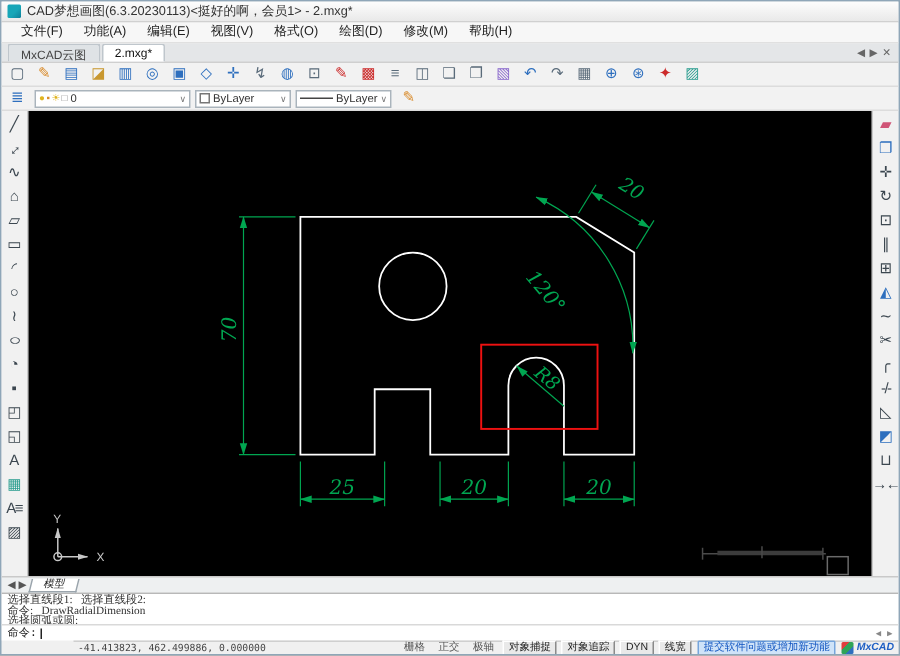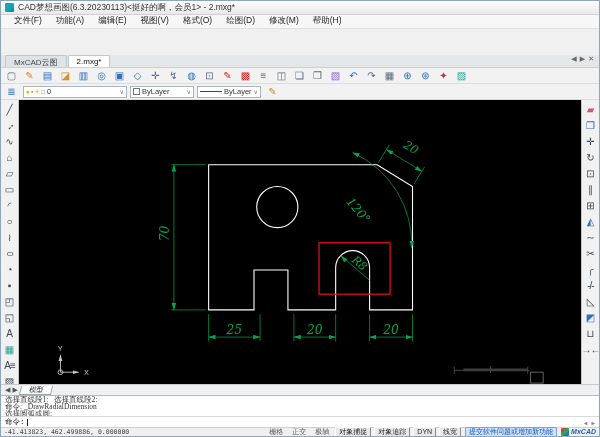--- a/index.html
+++ b/index.html
@@ -9,22 +9,22 @@
   
   .titlebar{height:14px;display:flex;align-items:center;gap:4px;padding:0 4px;
             background:linear-gradient(#fdfdfd,#e9e9e9);border-bottom:1px solid #d0d0d0;flex:0 0 14px;}
   .appicon{width:9px;height:9px;background:linear-gradient(135deg,#17a6b8 55%,#0d7f99);border-radius:1px;flex:0 0 9px;}
   .title{font-size:8.5px;color:#333;white-space:nowrap;overflow:hidden;}
   
   .menubar{height:14px;flex:0 0 14px;display:flex;align-items:flex-start;background:#f7f7f7;
            border-bottom:1px solid #e0e0e0;padding-left:6px;}
   .menu-item{font-size:8.5px;padding:0 7px;color:#222;cursor:default;}
   
-  .tabrow{height:13px;flex:0 0 13px;display:flex;align-items:flex-start;background:#e4e6e8;
-          border-bottom:1px solid #cfcfcf;padding-left:4px;margin-top:26px;}
+  .tabrow{height:13px;flex:0 0 13px;display:flex;align-items:flex-end;background:#e4e6e8;
+          border-bottom:1px solid #cfcfcf;padding-left:4px;}
   .tabs{display:flex;height:12px;}
   .dtab{font-size:8px;padding:1px 8px 0 8px;border:1px solid #bfc6cc;border-bottom:none;
         background:#dfe3e6;color:#444;border-radius:2px 2px 0 0;margin-right:1px;}
   .dtab.active{background:#ffffff;color:#111;font-weight:normal;}
   .tabctrl{margin-left:auto;display:flex;gap:3px;padding:0 5px 2px 0;}
   .tcb{font-size:7px;color:#666;}
   
   .toolbar{display:flex;align-items:center;background:#f2f2f2;border-bottom:1px solid #dcdcdc;padding:0 2px;}
   .t1{height:16px;flex:0 0 16px;gap:1px;}
   .t2{height:16px;flex:0 0 16px;gap:3px;}
@@ -60,21 +60,21 @@
   .cmdhist{height:21px;flex:0 0 21px;background:#fff;border-top:1px solid #b8b8b8;
            font-family:Liberation Serif, serif;font-size:7.5px;line-height:7px;
            padding:0 0 0 4px;overflow:hidden;}
   .cline{white-space:pre;color:#333;}
   .cmdline{height:14px;flex:0 0 10px;background:#fff;border-top:1px solid #d9d9d9;display:flex;
            align-items:center;font-family:"DejaVu Sans Mono",monospace;font-size:7.5px;padding:0 4px;color:#222;}
   .caret{display:inline-block;width:1px;height:7px;background:#222;margin-left:2px;}
   .cmdnav{margin-left:auto;display:flex;gap:4px;color:#888;font-size:6px;}
   
   .statusbar{height:9px;flex:0 0 9px;background:#f0f0f0;border-top:1px solid #cfcfcf;display:flex;
-             align-items:center;font-size:7px;line-height:8px;padding:0 3px;gap:4px;color:#333;}
+             align-items:center;font-size:7px;line-height:8px;padding:0 3px;gap:4px;color:#333;margin-left:48px;}
   .coords{font-family:"DejaVu Sans Mono",monospace;font-size:6.5px;color:#444;min-width:150px;}
   .toggles{display:flex;gap:3px;margin-left:auto;align-items:center;}
   .toggle{padding:0 3px;color:#555;}
   .toggle.active{border:1px solid;border-color:#fff #8a8a8a #8a8a8a #fff;background:#e9e9e9;color:#222;}
   .feedback{background:#cfe3f8;border:1px solid #76a5dc;color:#0f54c0;padding:0 3px;border-radius:1px;}
   .brandwrap{display:flex;align-items:center;gap:2px;}
   .brandicon{width:8px;height:8px;background:linear-gradient(135deg,#e03c3c 34%,#2fa357 34% 67%,#2e6fbe 67%);border-radius:1px;}
   .brand{color:#1f5fc4;font-weight:bold;font-style:italic;font-size:7px;}
   
   .dimtxt{font-family:"DejaVu Serif",serif;font-style:italic;fill:#00a651;}

